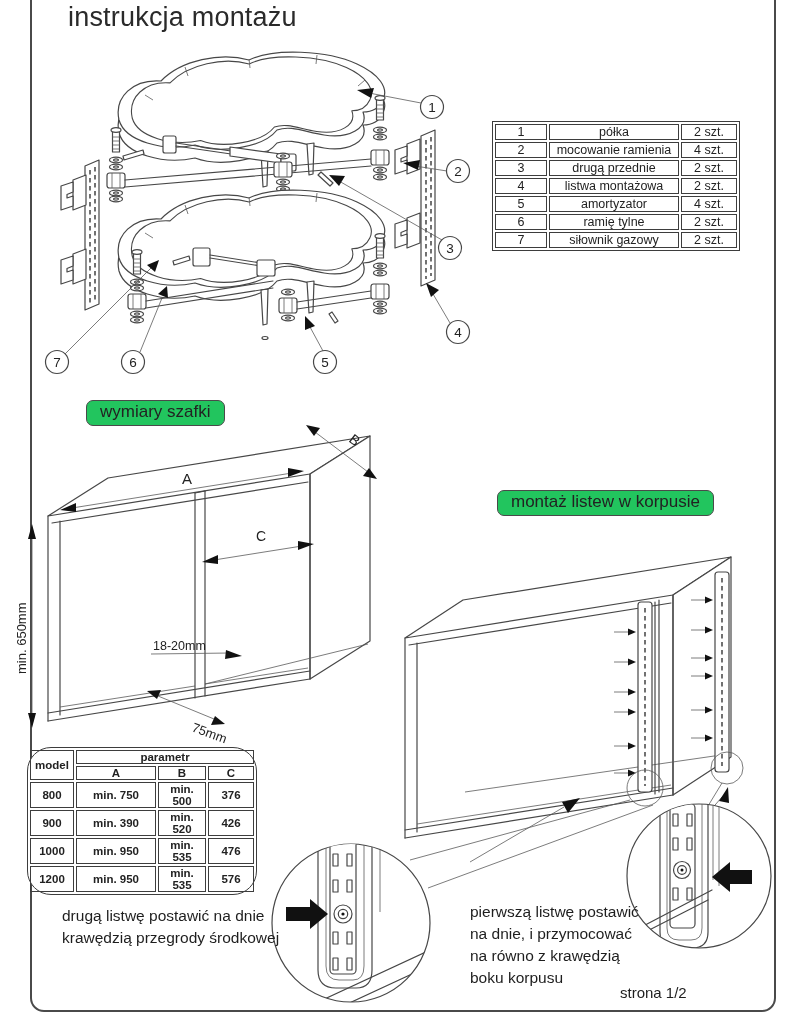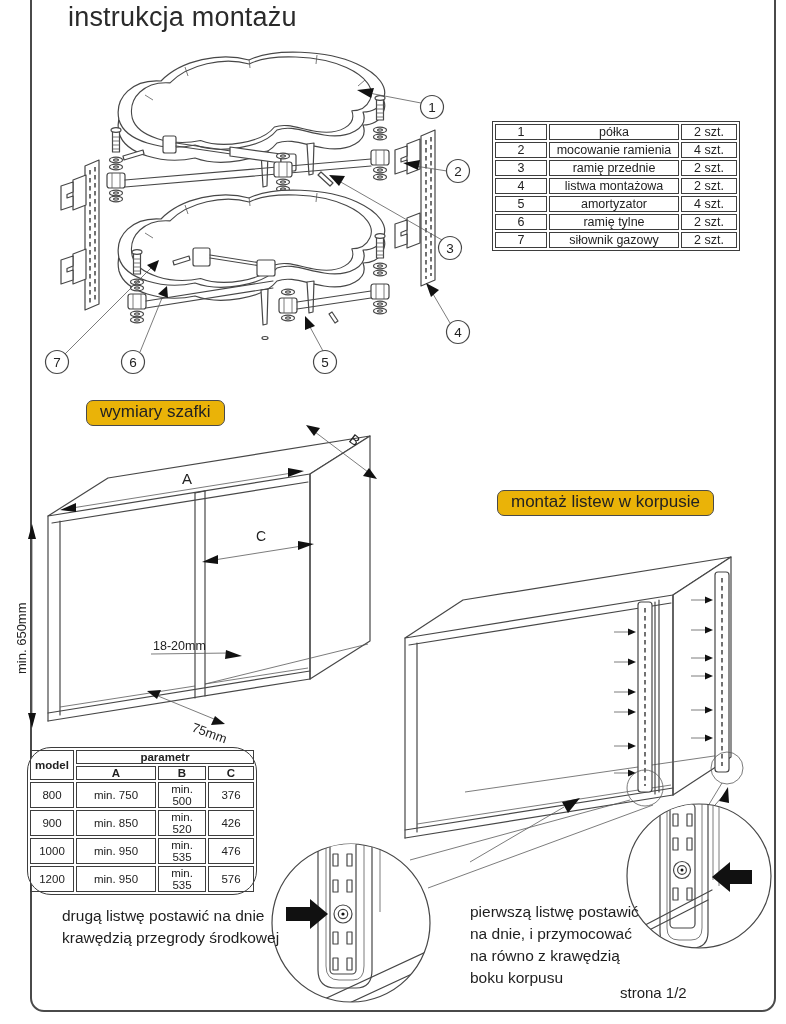--- a/index.html
+++ b/index.html
@@ -1,31 +1,31 @@
 <!DOCTYPE html>
 <html><head>
 <meta charset="utf-8">
 <style>
   html,body{margin:0;padding:0;background:#fff;}
   .stage{position:relative;width:786px;height:1024px;background:#ffffff;overflow:hidden;
          font-family:"Liberation Sans",sans-serif;color:#222;}
   .frame{position:absolute;left:30px;top:-18px;width:742px;height:1026px;
          border:2px solid #4a4a4a;border-radius:14px;}
   .title{position:absolute;left:68px;top:2px;font-size:27px;color:#2a2a2a;letter-spacing:0.2px;}
-  .labelbox{position:absolute;border:1.6px solid #4a4a4a;border-radius:7px;background:#eab308;
+  .labelbox{position:absolute;border:1.6px solid #4a4a4a;border-radius:7px;background:#22c55e;
             font-size:17px;color:#222;padding:1px 13px 3px 13px;white-space:nowrap;}
   .note{position:absolute;font-size:15.5px;line-height:1.42;color:#1e1e1e;}
   .note span{display:block;}
   .pagenum{position:absolute;left:620px;top:984px;width:136px;text-align:left;font-size:15px;color:#1e1e1e;}
   table{border-collapse:separate;border-spacing:2px;position:absolute;background:#fff;border:1px solid #3d3d3d;}
   td{border:1px solid #3d3d3d;text-align:center;vertical-align:middle;padding:0 4px;}
   .parts-table{left:492px;top:121px;}
   .parts-table td{font-size:12.5px;height:14px;}
   .model-table{left:27px;top:747px;border-radius:24px;}
-  .model-table td{font-size:11.5px;height:12px;}
+  .model-table td{font-size:11.5px;height:12px;font-weight:bold;}
   .model-table td.b{font-weight:bold;}
   svg{position:absolute;overflow:visible;}
   svg text{font-family:"Liberation Sans",sans-serif;fill:#222;}
   .ln{stroke:#474747;fill:none;stroke-width:1.2;stroke-linejoin:round;stroke-linecap:round;}
   .lnthin{stroke:#5a5a5a;fill:none;stroke-width:0.8;}
   .wht{fill:#ffffff;stroke:#474747;stroke-width:1.2;stroke-linejoin:round;}
   .blk{fill:#111111;stroke:none;}
   .dashes{stroke:#5a5a5a;stroke-width:1.7;stroke-dasharray:4.5 3.5;fill:none;}
 </style>
 </head>
@@ -225,21 +225,21 @@
         <td>półka</td>
         <td>2 szt.</td>
       </tr>
       <tr>
         <td>2</td>
         <td>mocowanie ramienia</td>
         <td>4 szt.</td>
       </tr>
       <tr>
         <td>3</td>
-        <td>ramię przednie</td>
+        <td>drugą przednie</td>
         <td>2 szt.</td>
       </tr>
       <tr>
         <td>4</td>
         <td>listwa montażowa</td>
         <td>2 szt.</td>
       </tr>
       <tr>
         <td>5</td>
         <td>amortyzator</td>
@@ -340,21 +340,21 @@
         <td class="b">C</td>
       </tr>
       <tr>
         <td>800</td>
         <td>min. 750</td>
         <td>min. 500</td>
         <td>376</td>
       </tr>
       <tr>
         <td>900</td>
-        <td>min. 850</td>
+        <td>min. 390</td>
         <td>min. 520</td>
         <td>426</td>
       </tr>
       <tr>
         <td>1000</td>
         <td>min. 950</td>
         <td>min. 535</td>
         <td>476</td>
       </tr>
       <tr>

